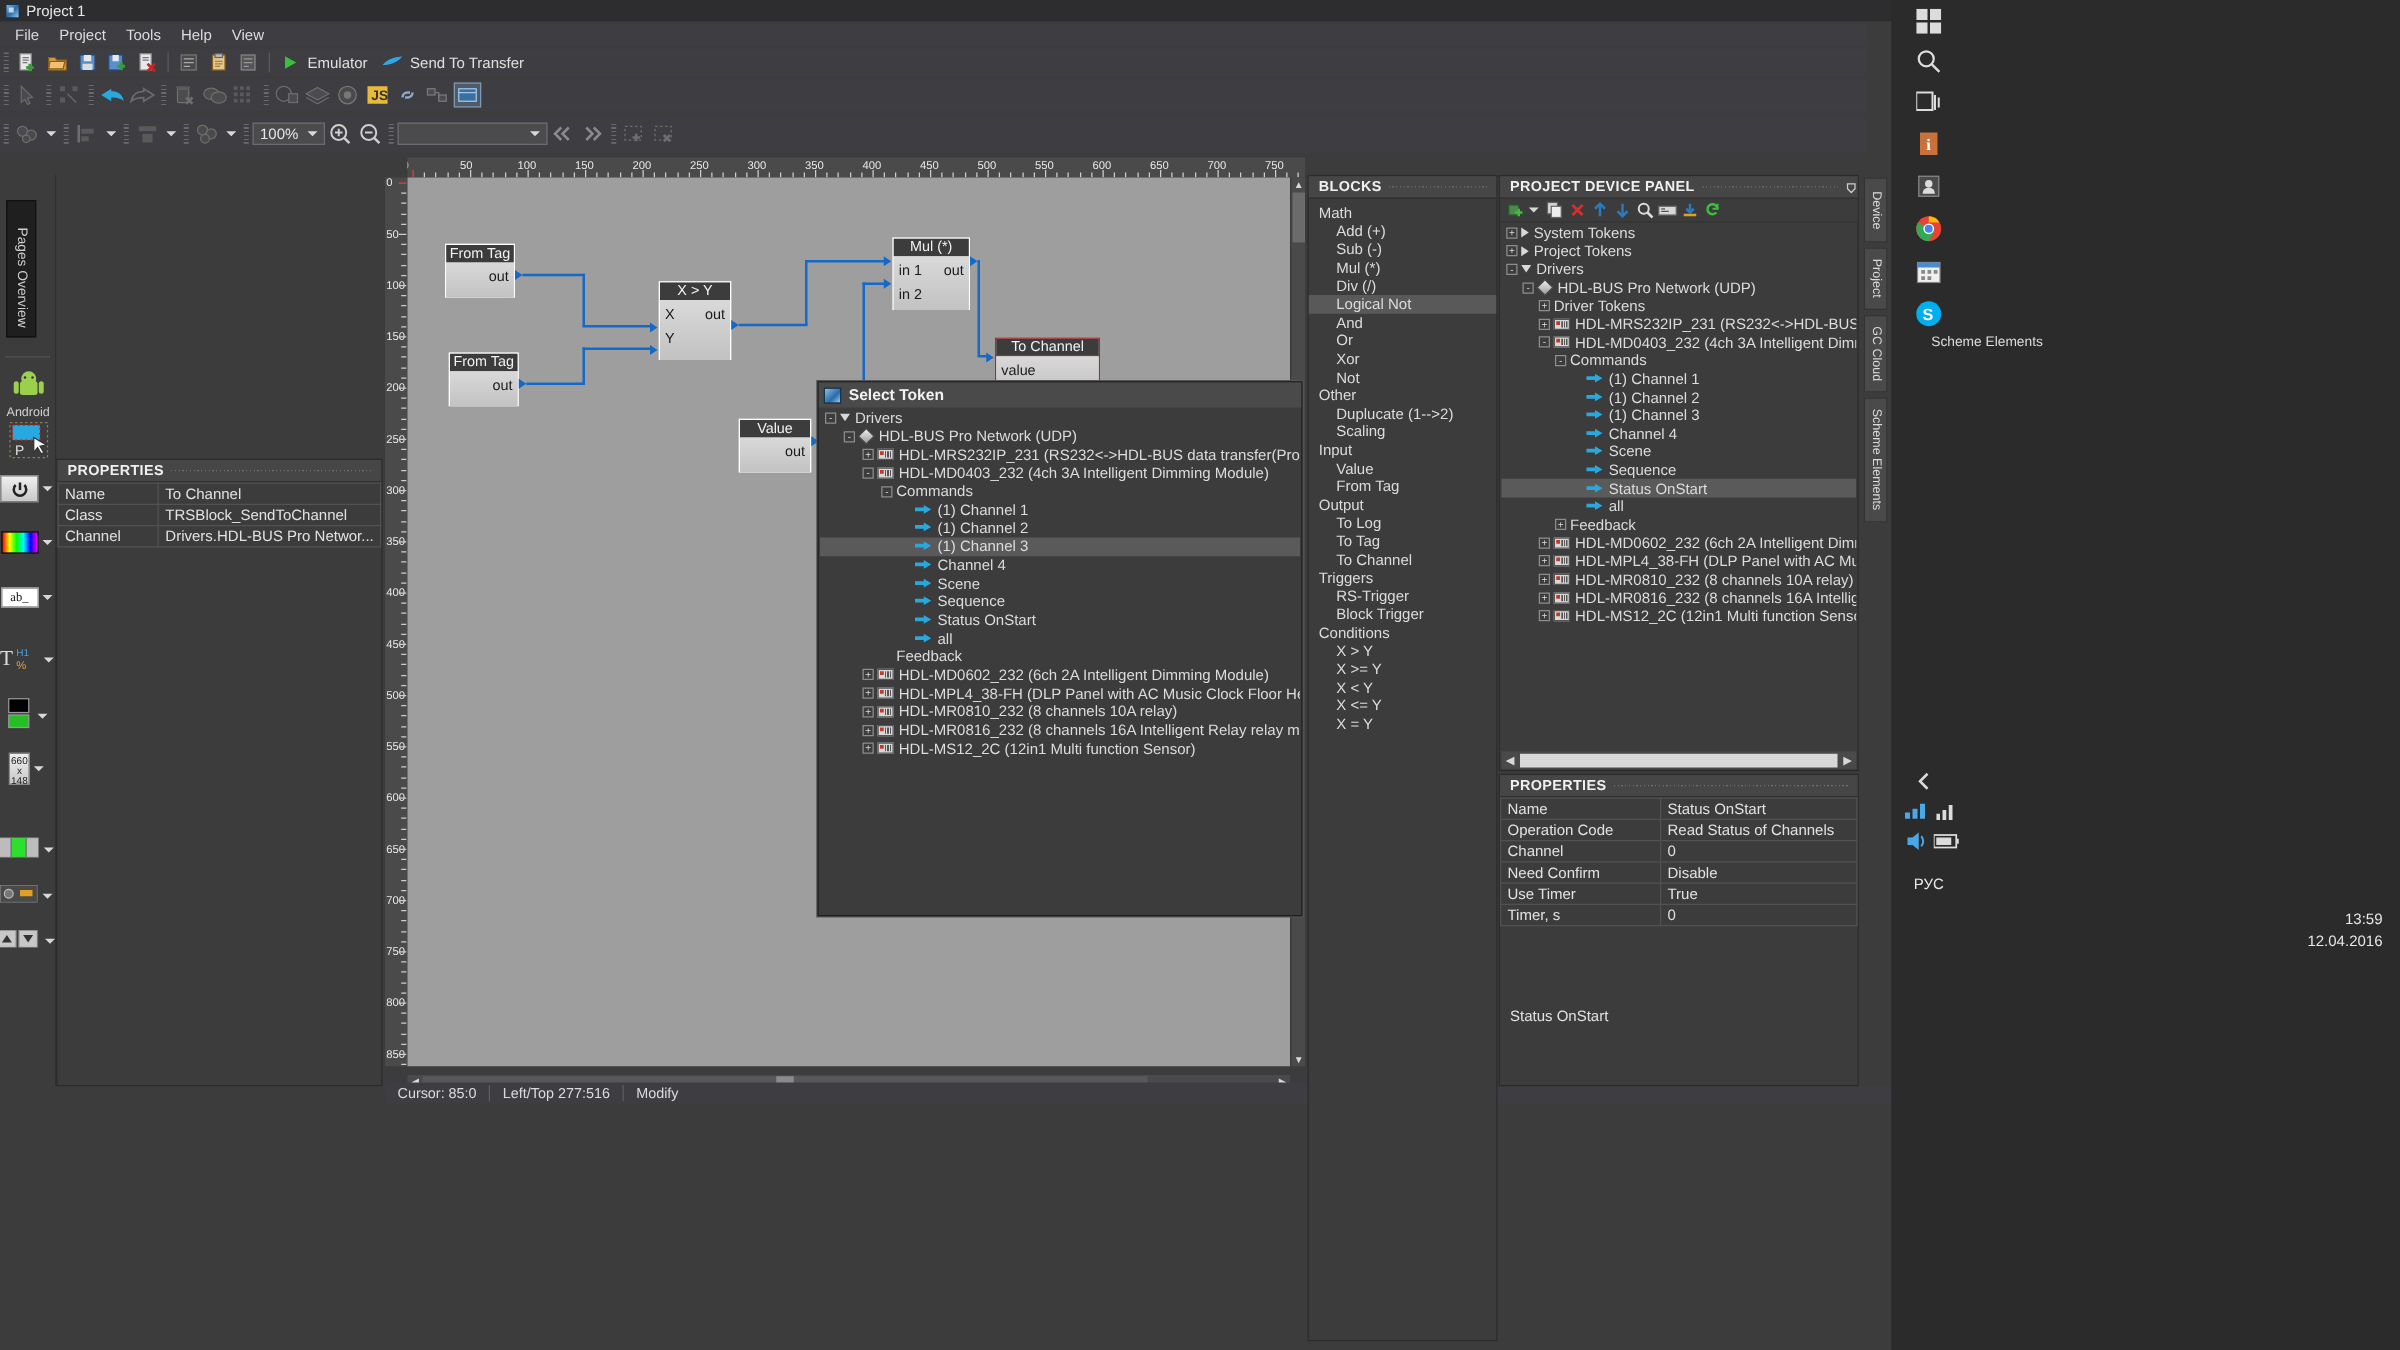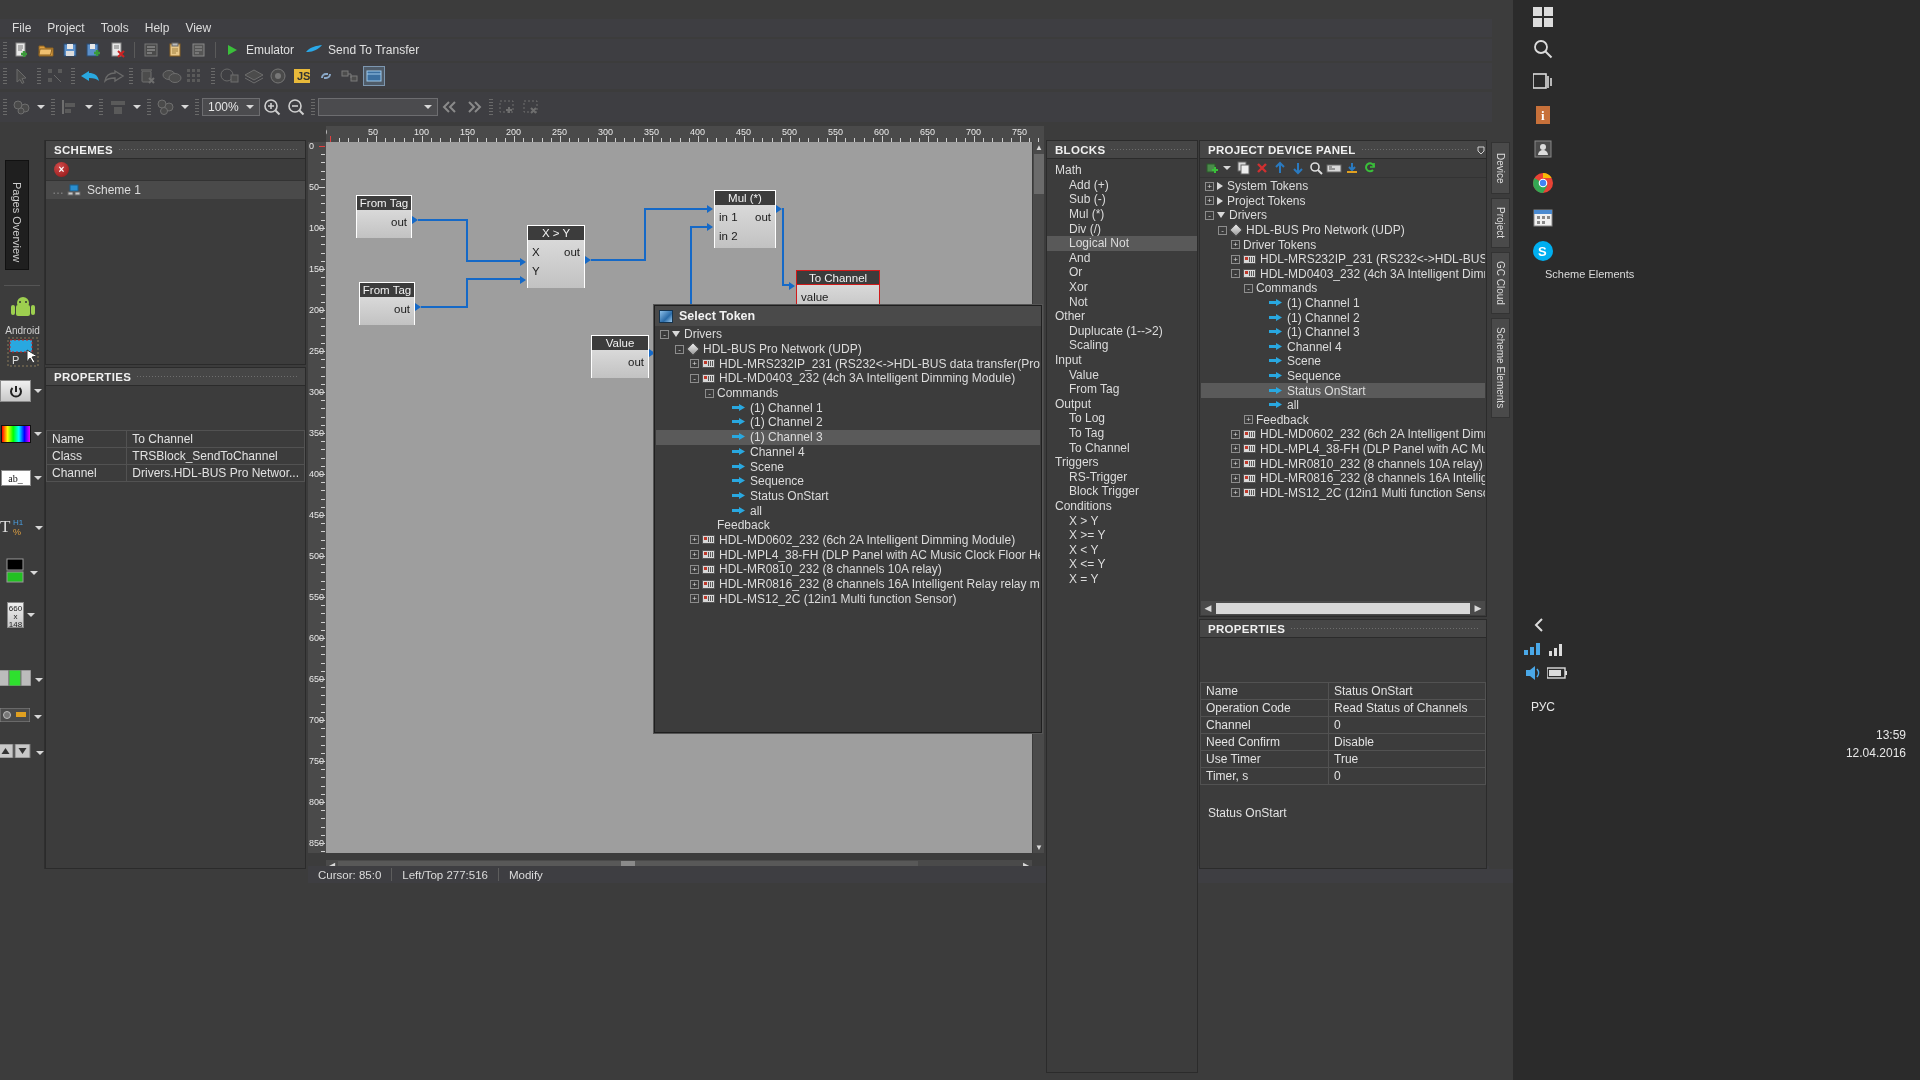--- a/index.html
+++ b/index.html
@@ -118,21 +118,21 @@
     background: radial-gradient(circle at 35% 30%, #d24a4a, #8d1414);
     color: #fff; font-size: 10px; font-weight: bold; text-align: center;
     line-height: 15px;
   }
   .tree-row { display: flex; align-items: center; height: 18px; padding-left: 6px; font-size: 12px; color: #dcdcdc; }
   .tree-row.sel { background: #4a4a4a; }
   .scheme-ico { width: 14px; height: 12px; margin-right: 6px; flex: none; }
 
   
   #lprops { left: 45px; top: 367px; width: 261px; height: 502px; }
-  .ptable { width: 100%; border-collapse: collapse; font-size: 12px; margin-top: 44px; }
+  .ptable { width: 100%; border-collapse: collapse; font-size: 12px; }
   .ptable td {
     border: 1px solid #525252; padding: 1px 5px; height: 15px;
     color: #e2e2e2; background: #3c3c3c; white-space: nowrap; overflow: hidden;
   }
   .ptable td.k { width: 128px; }
 
   
   #canvaswrap { position: absolute; left: 308px; top: 126px; width: 736px; height: 757px; background:#3c3c3c;}
   .ruler-h {
     position: absolute; left: 18px; top: 0; width: 718px; height: 16px;
@@ -251,20 +251,29 @@
   
   .sysbar { position: absolute; left: 1513px; top: 0; width: 407px; height: 1080px; background: #2b2b2b; }
   .sysicon { position: absolute; display:flex; align-items:center; justify-content:center; }
   .clock { position: absolute; right: 14px; color: #e8e8e8; font-size: 12px; text-align: right; }
 </style>
 </head>
 <body>
 
 <div id="app">
 
+  <div class="titlebar">
+    <div class="title-ico"></div>
+    <div class="title-text">Project 1</div>
+    <div class="win-btns">
+      <div class="win-btn">–</div>
+      <div class="win-btn">❐</div>
+      <div class="win-btn close">×</div>
+    </div>
+  </div>
 
   <div class="menubar">
     <div class="menuitem">File</div>
     <div class="menuitem">Project</div>
     <div class="menuitem">Tools</div>
     <div class="menuitem">Help</div>
     <div class="menuitem">View</div>
   </div>
 
   <div class="toolbar tb1">
@@ -631,41 +640,20 @@
             <rect x="0" y="0" width="15" height="14" fill="#c8c8c8" stroke="#777"></rect>
             <path d="M7.5 4l4 6h-8z" fill="#333"></path>
             <rect x="17" y="0" width="15" height="14" fill="#c8c8c8" stroke="#777"></rect>
             <path d="M24.5 10l-4-6h8z" fill="#333"></path>
           </svg>
       </span>
       <span class="dd-arrow" style="margin-left:4px"></span>
     </div>
   </div>
 
-  <div class="panel" id="schemes">
-    <div class="panel-hdr">
-      <span>SCHEMES</span>
-      <span class="dots"></span>
-    </div>
-    <div class="schemes-tb">
-      <div class="del-ico">×</div>
-    </div>
-    <div class="tree-row sel">
-      <span style="color:#888;margin-right:3px">…</span>
-      <span class="scheme-ico">
-        <svg width="14" height="12">
-            <rect x="3" y="1" width="8" height="6" fill="#2a8fd0" stroke="#1b5e8c"></rect>
-            <rect x="1" y="8" width="5" height="3" fill="#c8c8c8" stroke="#666"></rect>
-            <rect x="8" y="8" width="5" height="3" fill="#c8c8c8" stroke="#666"></rect>
-            <path d="M7 7v1" stroke="#666"></path>
-          </svg>
-      </span>
-      <span>Scheme 1</span>
-    </div>
-  </div>
 
   <div class="panel" id="lprops">
     <div class="panel-hdr">
       <span>PROPERTIES</span>
       <span class="dots"></span>
     </div>
     <table class="ptable">
       <tbody id="lprops-rows">
           <tr>
             <td class="k">Name</td>

